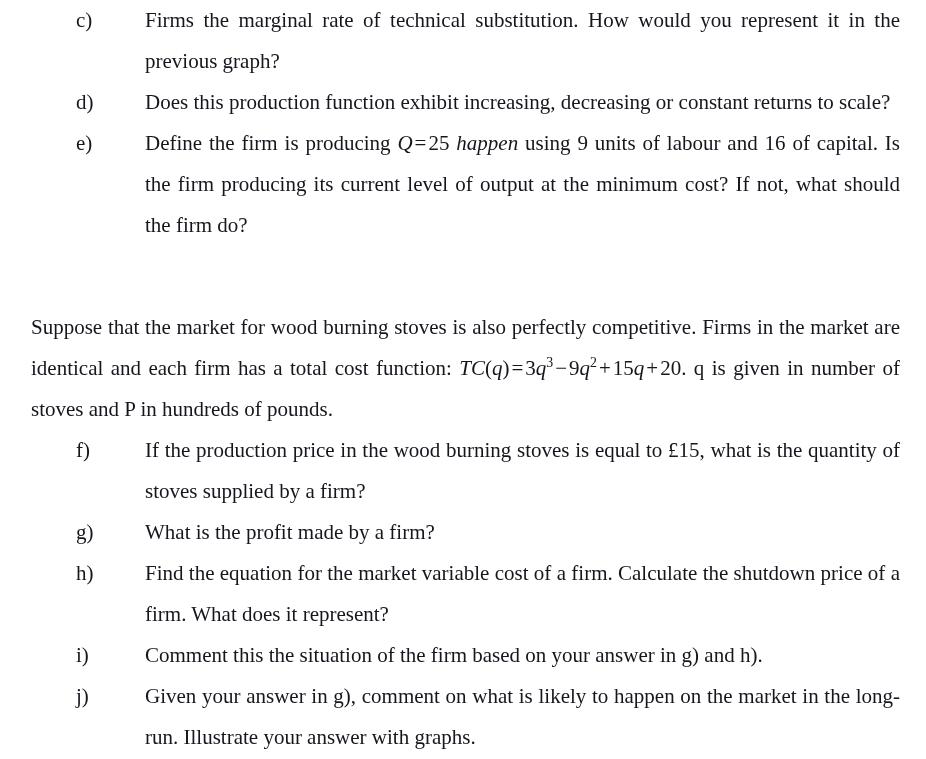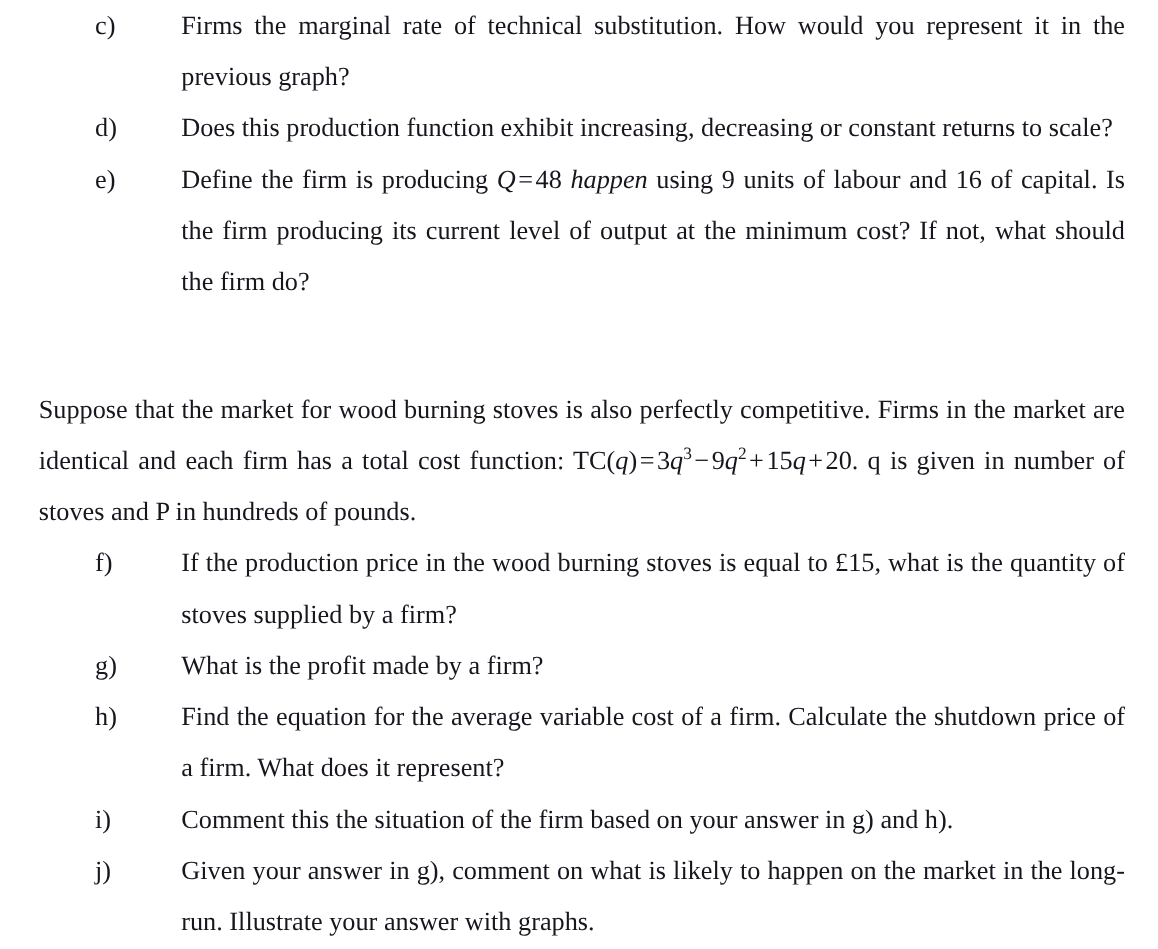--- a/index.html
+++ b/index.html
@@ -74,20 +74,21 @@
     height: 20px;
   }
 
   
   .mvar {
     font-family: "Liberation Serif", "DejaVu Serif", serif;
     font-style: italic;
   }
   .mfunc {
     font-family: "Liberation Serif", "DejaVu Serif", serif;
+    font-style: italic;
   }
   .mnum {
     font-style: normal;
   }
   .mop {
     font-style: normal;
     padding: 0 2px;
   }
   sup.exp {
     font-size: 0.66em;
@@ -109,21 +110,21 @@
       <span class="q-text">Firms the marginal rate of technical substitution. How would you represent it in the previous graph?</span>
     </div>
 
     <div class="q-item">
       <span class="q-label">d)</span>
       <span class="q-text">Does this production function exhibit increasing, decreasing or constant returns to scale?</span>
     </div>
 
     <div class="q-item">
       <span class="q-label">e)</span>
-      <span class="q-text"><span>Define the firm is producing </span><span class="nowrap"><span class="mvar">Q</span><span class="mop">=</span><span class="mnum">48</span><span>&nbsp;</span><span class="mvar">happen</span></span><span> using 9 units of labour and 16 of capital. Is the firm producing its current level of output at the minimum cost? If not, what should the firm do?</span></span>
+      <span class="q-text"><span>Define the firm is producing </span><span class="nowrap"><span class="mvar">Q</span><span class="mop">=</span><span class="mnum">25</span><span>&nbsp;</span><span class="mvar">happen</span></span><span> using 9 units of labour and 16 of capital. Is the firm producing its current level of output at the minimum cost? If not, what should the firm do?</span></span>
     </div>
 
   </div>
 
   <div class="spacer-line"></div>
   <div class="spacer-half"></div>
 
   <div class="para-block"><span>Suppose that the market for wood burning stoves is also perfectly competitive. Firms in the market are identical and each firm has a total cost function: </span><span class="nowrap"><span class="mfunc">TC</span><span class="mnum">(</span><span class="mvar">q</span><span class="mnum">)</span><span class="mop">=</span><span class="mnum">3</span><span class="mvar">q</span><sup class="exp">3</sup><span class="mop">−</span><span class="mnum">9</span><span class="mvar">q</span><sup class="exp">2</sup><span class="mop">+</span><span class="mnum">15</span><span class="mvar">q</span><span class="mop">+</span><span class="mnum">20</span><span class="mnum">.</span></span><span> </span><span>q is given in number of stoves and P in hundreds of pounds.</span></div>
 
   <div class="q-list">
@@ -133,21 +134,21 @@
       <span class="q-text">If the production price in the wood burning stoves is equal to £15, what is the quantity of stoves supplied by a firm?</span>
     </div>
 
     <div class="q-item">
       <span class="q-label">g)</span>
       <span class="q-text">What is the profit made by a firm?</span>
     </div>
 
     <div class="q-item">
       <span class="q-label">h)</span>
-      <span class="q-text">Find the equation for the average variable cost of a firm. Calculate the shutdown price of a firm. What does it represent?</span>
+      <span class="q-text">Find the equation for the market variable cost of a firm. Calculate the shutdown price of a firm. What does it represent?</span>
     </div>
 
     <div class="q-item">
       <span class="q-label">i)</span>
       <span class="q-text">Comment this the situation of the firm based on your answer in g) and h).</span>
     </div>
 
     <div class="q-item">
       <span class="q-label">j)</span>
       <span class="q-text">Given your answer in g), comment on what is likely to happen on the market in the long-run. Illustrate your answer with graphs.</span>

